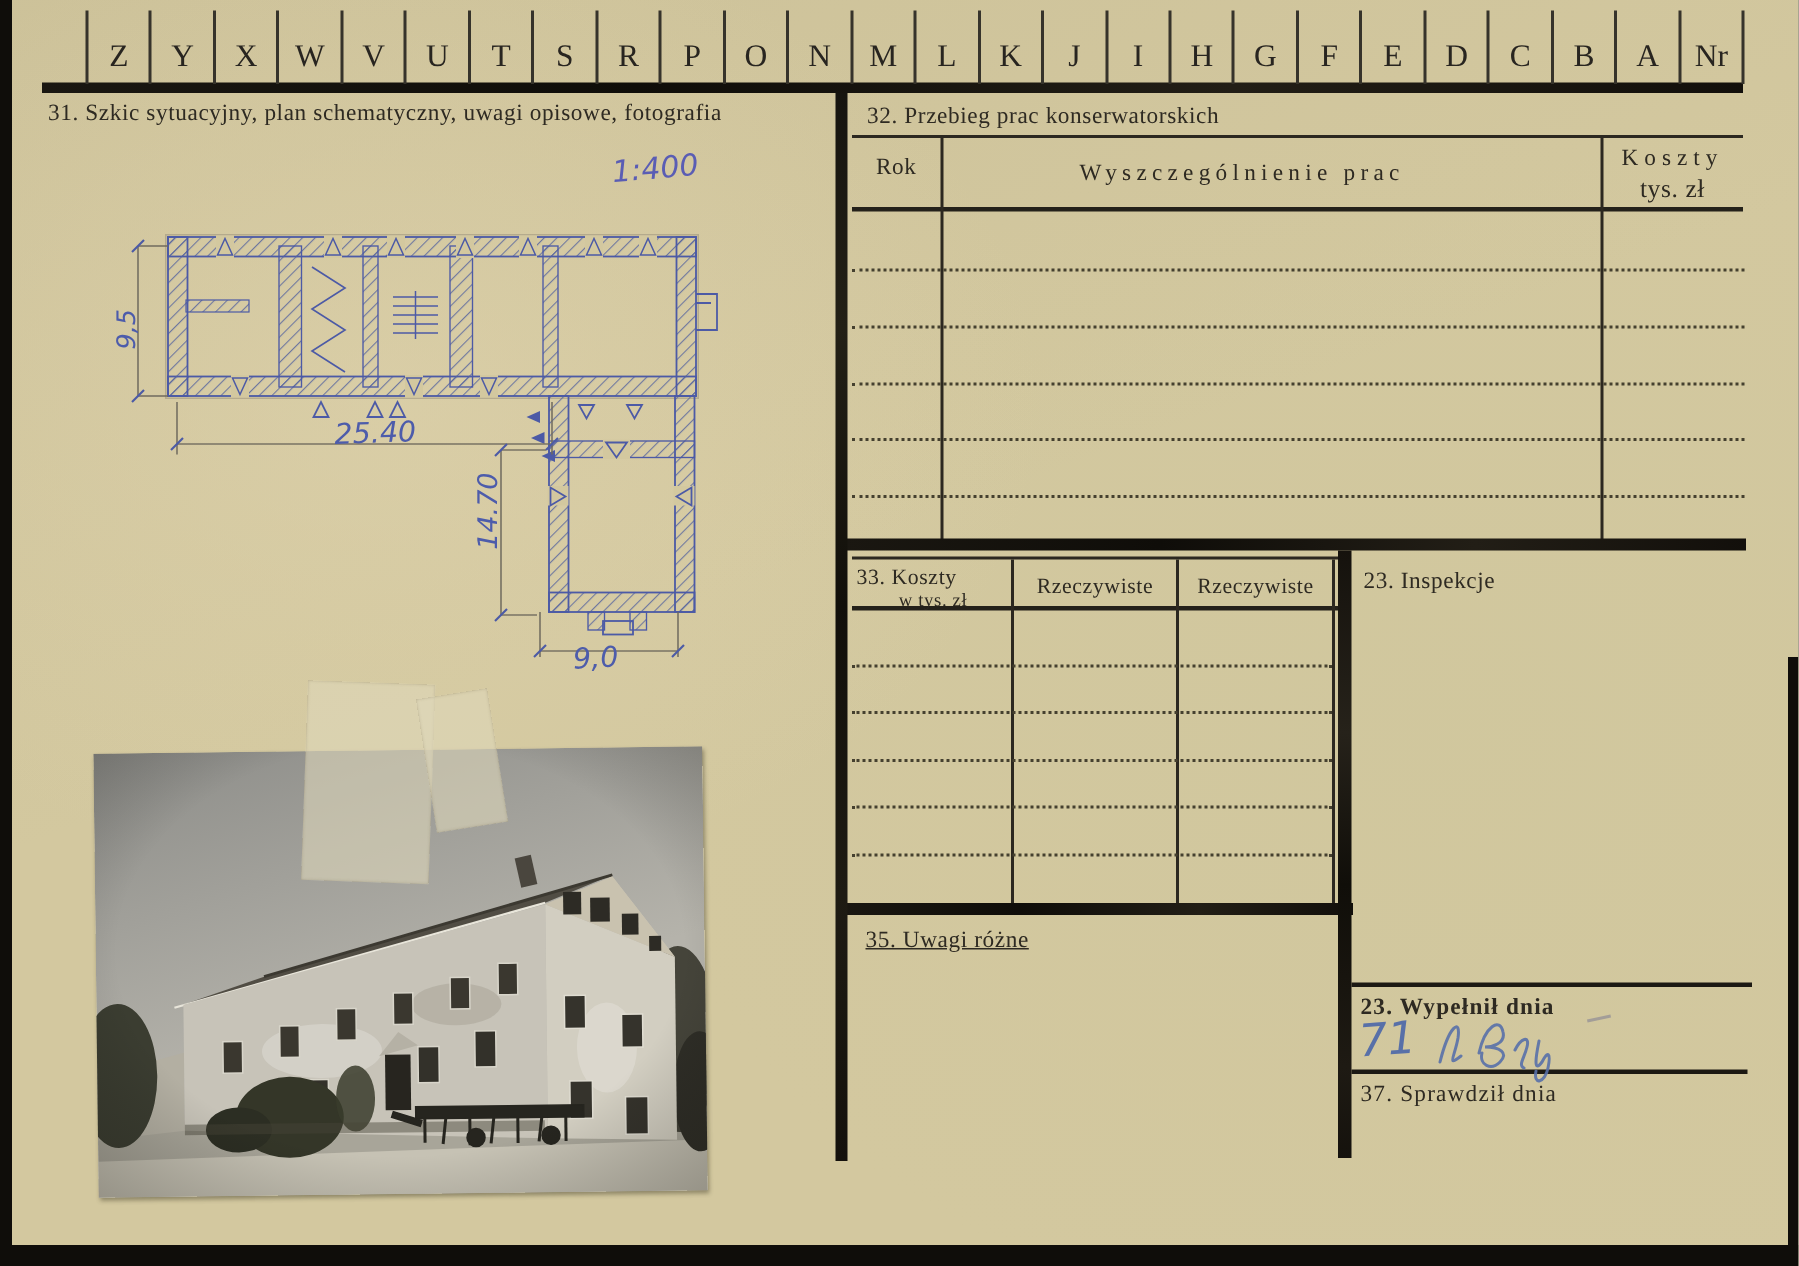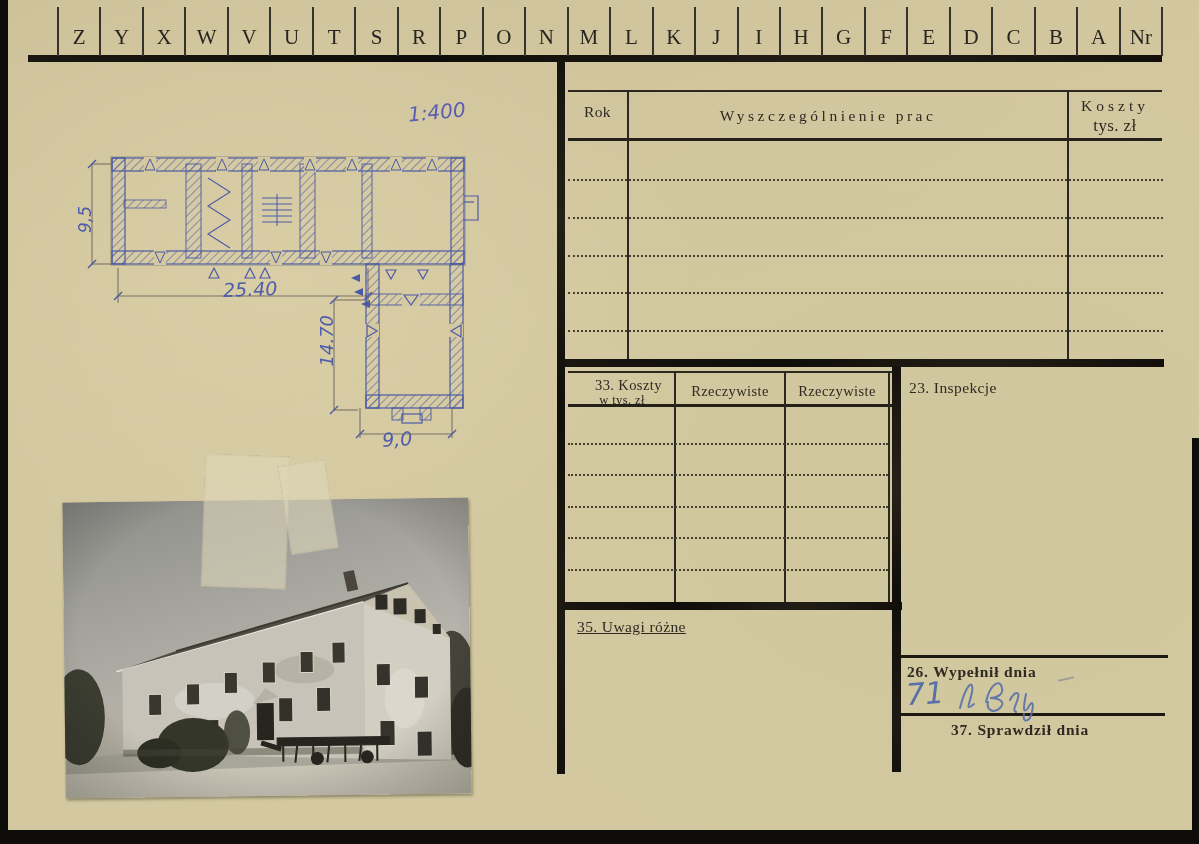--- a/index.html
+++ b/index.html
@@ -114,20 +114,21 @@
       </div>
       <div class="tab">
         <span>A</span>
       </div>
       <div class="tab">
         <span>Nr</span>
       </div>
     </div>
   <div class="heavy" style="left:28px;top:55px;width:1134px;height:7px;"></div>
 
+  <div class="plabel" style="left:32px;top:67px;">31. Szkic sytuacyjny, plan schematyczny, uwagi opisowe, fotografia</div>
 
   <div class="abs" style="left:557px;top:62px;width:8px;height:712px;z-index:6;
        background:linear-gradient(180deg,#16140f,#232016 22%,#110f0a 48%,#1e1b13 75%,#14110c);"></div>
 
   <div class="sketch">
     <svg width="445" height="368" viewBox="0 0 445 368">
       <defs>
         <pattern id="hatch" width="6" height="6" patternUnits="userSpaceOnUse" patternTransform="rotate(45)">
           <line x1="0" y1="0" x2="0" y2="6" stroke="#55629f" stroke-width="1.5" opacity="0.8"></line>
         </pattern>
@@ -338,20 +339,21 @@
           <circle cx="302" cy="258" r="6"></circle>
         <rect x="196" y="244" width="20" height="4" transform="rotate(18 206 246)"></rect>
       </g>
       <rect x="0" y="0" width="406" height="296" fill="url(#vig)"></rect>
     </svg>
   </div>
 
   <div class="tape" style="left:203px;top:455px;width:85px;height:133px;transform:rotate(2deg);"></div>
   <div class="tape" style="left:284px;top:462px;width:48px;height:90px;transform:rotate(-9deg);"></div>
 
+  <div class="plabel" style="left:578px;top:69px;">32. Przebieg prac konserwatorskich</div>
   <div class="hline" style="left:568px;top:90px;width:594px;height:2px;"></div>
   <div class="hline" style="left:568px;top:138px;width:594px;height:3px;background:#24211a;"></div>
   <div class="vline" style="left:627px;top:92px;width:2px;height:268px;"></div>
   <div class="vline" style="left:1067px;top:92px;width:2px;height:268px;"></div>
   <div class="dotted" style="left:568px;top:179px;width:595px;"></div>
   <div class="dotted" style="left:568px;top:217px;width:595px;"></div>
   <div class="dotted" style="left:568px;top:255px;width:595px;"></div>
   <div class="dotted" style="left:568px;top:292px;width:595px;"></div>
   <div class="dotted" style="left:568px;top:330px;width:595px;"></div>
   <div class="heavy" style="left:563px;top:359px;width:601px;height:8px;"></div>
@@ -364,34 +366,34 @@
   <div class="hline" style="left:568px;top:404px;width:326px;height:3px;background:#24211a;"></div>
   <div class="vline" style="left:674px;top:373px;width:2px;height:231px;"></div>
   <div class="vline" style="left:784px;top:373px;width:2px;height:231px;"></div>
   <div class="vline" style="left:888px;top:373px;width:2px;height:231px;"></div>
   <div class="dotted" style="left:568px;top:443px;width:320px;"></div>
   <div class="dotted" style="left:568px;top:474px;width:320px;"></div>
   <div class="dotted" style="left:568px;top:506px;width:320px;"></div>
   <div class="dotted" style="left:568px;top:537px;width:320px;"></div>
   <div class="dotted" style="left:568px;top:569px;width:320px;"></div>
   <div class="heavy" style="left:560px;top:602px;width:342px;height:8px;"></div>
-  <div class="plabel" style="left:595px;top:377px;font-size:14.5px;">33. Koszty</div>
+  <div class="plabel" style="left:571px;top:377px;font-size:14.5px;">33. Koszty</div>
   <div class="plabel cen" style="left:572px;top:393px;width:100px;font-size:12.5px;">w tys. zł</div>
   <div class="plabel cen" style="left:676px;top:383px;width:108px;font-size:14.5px;">Rzeczywiste</div>
   <div class="plabel cen" style="left:786px;top:383px;width:102px;font-size:14.5px;">Rzeczywiste</div>
 
   <div class="abs" style="left:892px;top:367px;width:9px;height:405px;
        background:linear-gradient(180deg,#15120d,#26221a 30%,#100e09 55%,#1e1a13 85%,#15120d);"></div>
 
   <div class="plabel" style="left:909px;top:379px;">23. Inspekcje</div>
   <div class="plabel" style="left:577px;top:618px;text-decoration:underline;">35. Uwagi różne</div>
 
   <div class="hline" style="left:901px;top:655px;width:267px;height:3px;background:#1c1913;"></div>
-  <div class="plabel" style="left:907px;top:663px;font-weight:bold;letter-spacing:.8px;">26. Wypełnił dnia</div>
+  <div class="plabel" style="left:907px;top:663px;font-weight:bold;letter-spacing:.8px;">23. Wypełnił dnia</div>
   <div class="hand" style="left:906px;top:676px;font-size:30px;transform:rotate(-4deg);color:#5870a8;">71</div>
   <svg class="abs" style="left:952px;top:672px;z-index:8;" width="120" height="52" viewBox="0 0 120 52">
     <path d="M8 36 C14 12 22 6 20 20 C18 32 12 40 22 32 M34 30 C38 12 48 6 50 16 C52 24 42 26 38 26 C48 26 54 30 48 36 C42 42 34 38 36 30 M58 28 C62 20 68 18 66 26 C64 34 60 38 64 40 M74 22 C72 32 70 44 76 36 C80 28 82 30 80 40 C78 50 70 52 72 42" stroke="#5870a8" stroke-width="2" fill="none" opacity="0.9" stroke-linecap="round"></path>
   </svg>
   <div class="abs" style="left:1058px;top:678px;width:16px;height:2px;background:#8f8b96;opacity:.7;transform:rotate(-12deg);"></div>
   <div class="hline" style="left:901px;top:713px;width:264px;height:3px;background:#1c1913;"></div>
-  <div class="plabel" style="left:907px;top:721px;font-weight:bold;letter-spacing:.8px;margin-left:44px;">37. Sprawdził dnia</div>
+  <div class="plabel" style="left:907px;top:721px;font-weight:normal;letter-spacing:.8px;">37. Sprawdził dnia</div>
 
 </div>
 
 </body></html>

